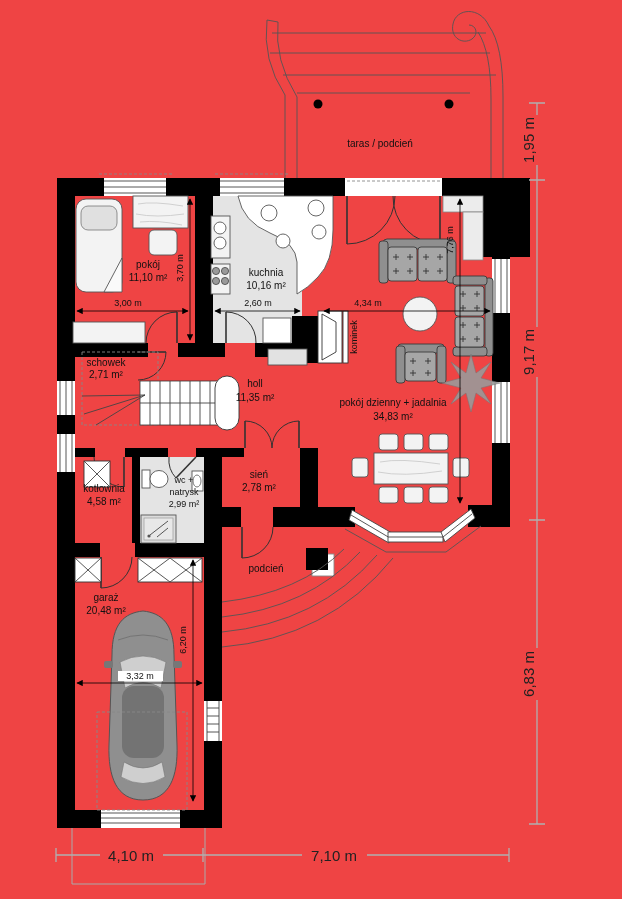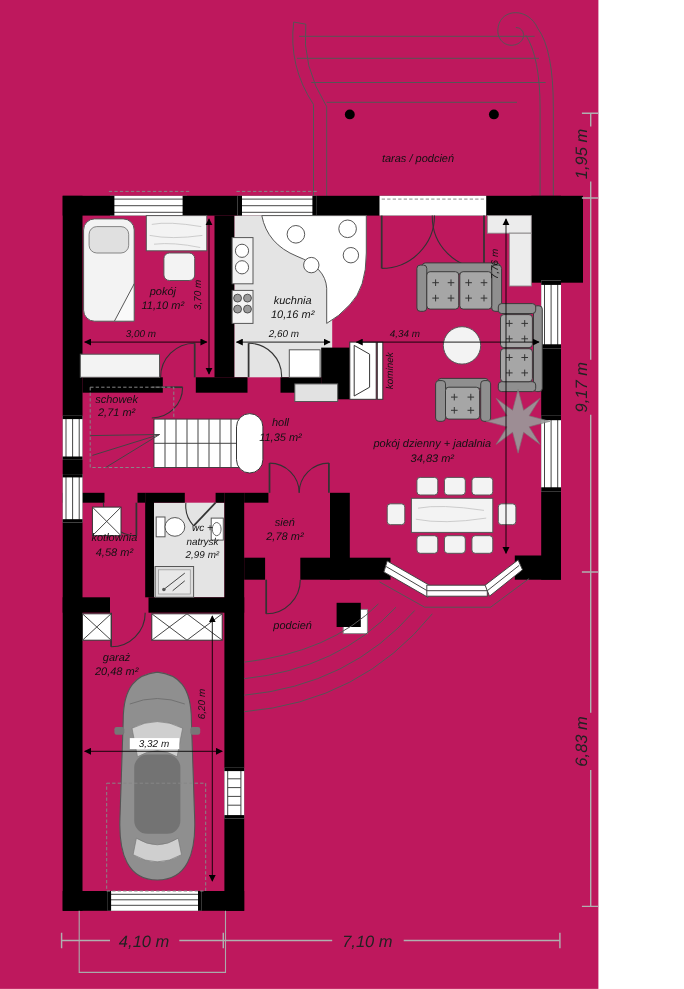--- a/index.html
+++ b/index.html
@@ -1,16 +1,16 @@
 <!DOCTYPE html>
 <html><head>
 <meta charset="utf-8">
 <style>
   html,body{margin:0;padding:0;background:#fff;}
-  #plan-wrap{width:544px;height:899px;position:relative;background:#be185d;overflow:hidden;font-style:italic;}
+  #plan-wrap{width:622px;height:899px;position:relative;background:#ef4444;overflow:hidden;}
   svg{display:block;}
   text{font-family:"Liberation Sans","DejaVu Sans",sans-serif;fill:#111;}
   .room-label{font-size:10px;text-anchor:middle;}
   .dim-int{font-size:9px;text-anchor:middle;}
   .dim-ext{font-size:15px;text-anchor:middle;fill:#222;}
   .wall{fill:#000;stroke:none;}
   .winframe{fill:#fff;stroke:#444;stroke-width:0.9;}
   .thin{stroke:#444;stroke-width:0.9;fill:none;}
   .door{stroke:#333;stroke-width:1;fill:none;}
   .leaf{stroke:#333;stroke-width:1.6;fill:none;}

